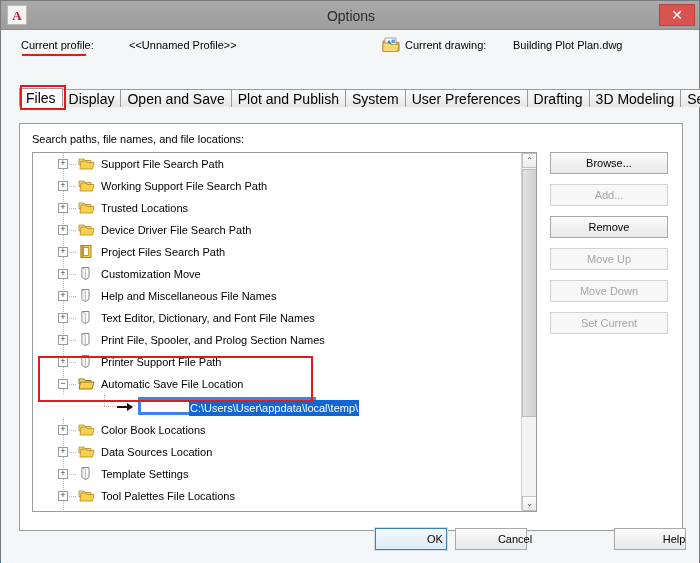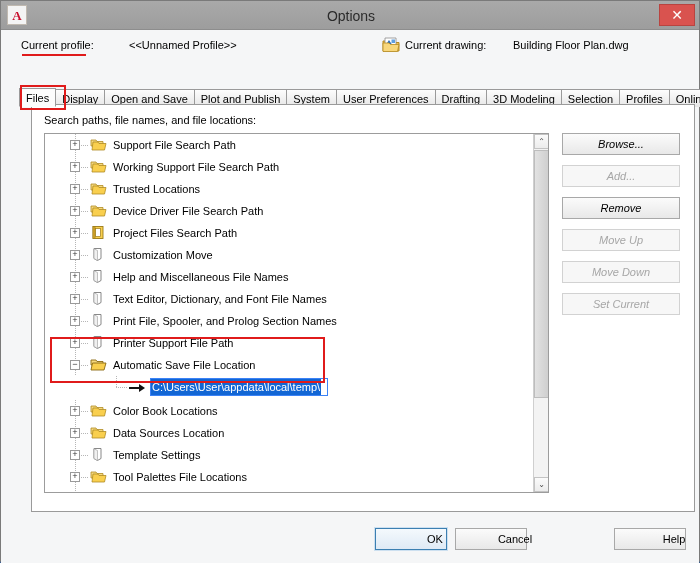--- a/index.html
+++ b/index.html
@@ -61,35 +61,35 @@
   
   .tabstrip{
     position:absolute;left:18px;top:58px;width:664px;height:19px;
     display:flex;align-items:flex-end;
   }
   .tab{
     height:18px;line-height:18px;padding:0 6px;
     background:linear-gradient(#fdfdfd,#e6e6e6);
     border:1px solid #9a9a9a;border-bottom:none;
     margin-right:-1px;box-sizing:border-box;
-    white-space:nowrap;font-size:11px;cursor:pointer;
+    white-space:nowrap;font-size:14px;cursor:pointer;
   }
   .tab.active{
     background:#fcfcfc;height:19px;line-height:19px;
     border-bottom:1px solid #fcfcfc;position:relative;z-index:3;
   }
   .tab-highlight{
     position:absolute;left:19px;top:55px;width:46px;height:25px;
     border:2px solid #e01b1b;box-sizing:border-box;z-index:6;pointer-events:none;
   }
 
   
   .panel{
-    position:absolute;left:18px;top:74px;width:664px;height:408px;
-    background:#ffffff;border:1px solid #9a9a9a;box-sizing:border-box;margin-left:12px;
+    position:absolute;left:18px;top:93px;width:664px;height:408px;
+    background:#ffffff;border:1px solid #9a9a9a;box-sizing:border-box;
   }
   .panel-label{position:absolute;left:12px;top:9px;font-size:11px;}
 
   
   .treebox{
     position:absolute;left:12px;top:28px;width:505px;height:360px;
     border:1px solid #9c9c9c;background:#fff;box-sizing:border-box;
     overflow:hidden;
   }
   .tree{position:absolute;left:0;top:0;width:489px;}
@@ -113,21 +113,21 @@
 
   
   .crow{position:relative;height:24px;}
   .crow .elbow-v{position:absolute;left:71px;top:0;width:1px;height:11px;
     background:repeating-linear-gradient(#b6b6b6 0 1px,transparent 1px 2px);}
   .crow .elbow-h{position:absolute;left:71px;top:11px;width:11px;height:1px;
     background:repeating-linear-gradient(to right,#b6b6b6 0 1px,transparent 1px 2px);}
   .arrow-ico{position:absolute;left:83px;top:4px;width:18px;height:16px;}
   .pathfield{
     position:absolute;left:105px;top:2px;width:178px;height:18px;
-    border:1px solid #3b82f6;background:#fff;box-sizing:border-box;
+    border:3px solid #3b82f6;background:#fff;box-sizing:border-box;padding-left:48px;
   }
   .pathfield .sel{
     display:inline-block;background:#1266d4;color:#fff;
     font-size:11px;line-height:16px;padding:0 1px;margin:0;
     white-space:nowrap;
   }
 
   .redbox{
     position:absolute;left:5px;top:203px;width:275px;height:46px;
     border:2px solid #e01b1b;box-sizing:border-box;z-index:5;pointer-events:none;
@@ -154,21 +154,20 @@
 
   
   .sidebtns{position:absolute;left:530px;top:28px;width:120px;}
   .sbtn{
     width:118px;height:22px;margin-bottom:10px;
     background:linear-gradient(#fbfbfb,#e8e8e8);
     border:1px solid #a8a8a8;box-sizing:border-box;
     font-size:11px;color:#000;cursor:pointer;
     display:flex;align-items:center;justify-content:center;
     font-family:"Liberation Sans",sans-serif;
-    font-style:italic;
   }
   .sbtn.disabled{color:#a6a6a6;border-color:#d2d2d2;background:#f7f7f7;cursor:default;}
 
   
   .footer{position:absolute;left:0;top:490px;width:700px;height:44px;}
   .fbtn{
     position:absolute;top:8px;width:72px;height:22px;
     background:linear-gradient(#fbfbfb,#e8e8e8);
     border:1px solid #a8a8a8;box-sizing:border-box;
     font-size:11px;cursor:pointer;
@@ -202,21 +201,21 @@
       <div class="dwg-icon">
         <svg width="18" height="16" viewBox="0 0 18 16">
           <path d="M1 4 L7 4 L8.5 5.5 L17 5.5 L17 14 L1 14 Z" fill="#f3c04a" stroke="#b58a22" stroke-width="1"></path>
           <path d="M3 1 L14 1 L14 9 L3 9 Z" fill="#ffffff" stroke="#8a8a8a" stroke-width="0.8"></path>
           <path d="M4 7.5 L7 3 L10 7.5 Z" fill="#2f6fba"></path>
           <rect x="9.5" y="2.5" width="3.5" height="3.5" fill="#5f9fe0"></rect>
           <path d="M1 6 L7 6 L8.5 7.5 L17 7.5 L15.5 14.5 L1 14.5 Z" fill="#f8d77b" stroke="#b58a22" stroke-width="0.8"></path>
         </svg>
       </div>
       <div class="lbl-current-drawing">Current drawing:</div>
-      <div class="val-drawing">Building Floor Plan.dwg</div>
+      <div class="val-drawing">Building Plot Plan.dwg</div>
     </div>
 
     <div class="tabstrip">
       <div class="tab active">Files</div>
       <div class="tab">Display</div>
       <div class="tab">Open and Save</div>
       <div class="tab">Plot and Publish</div>
       <div class="tab">System</div>
       <div class="tab">User Preferences</div>
       <div class="tab">Drafting</div>

